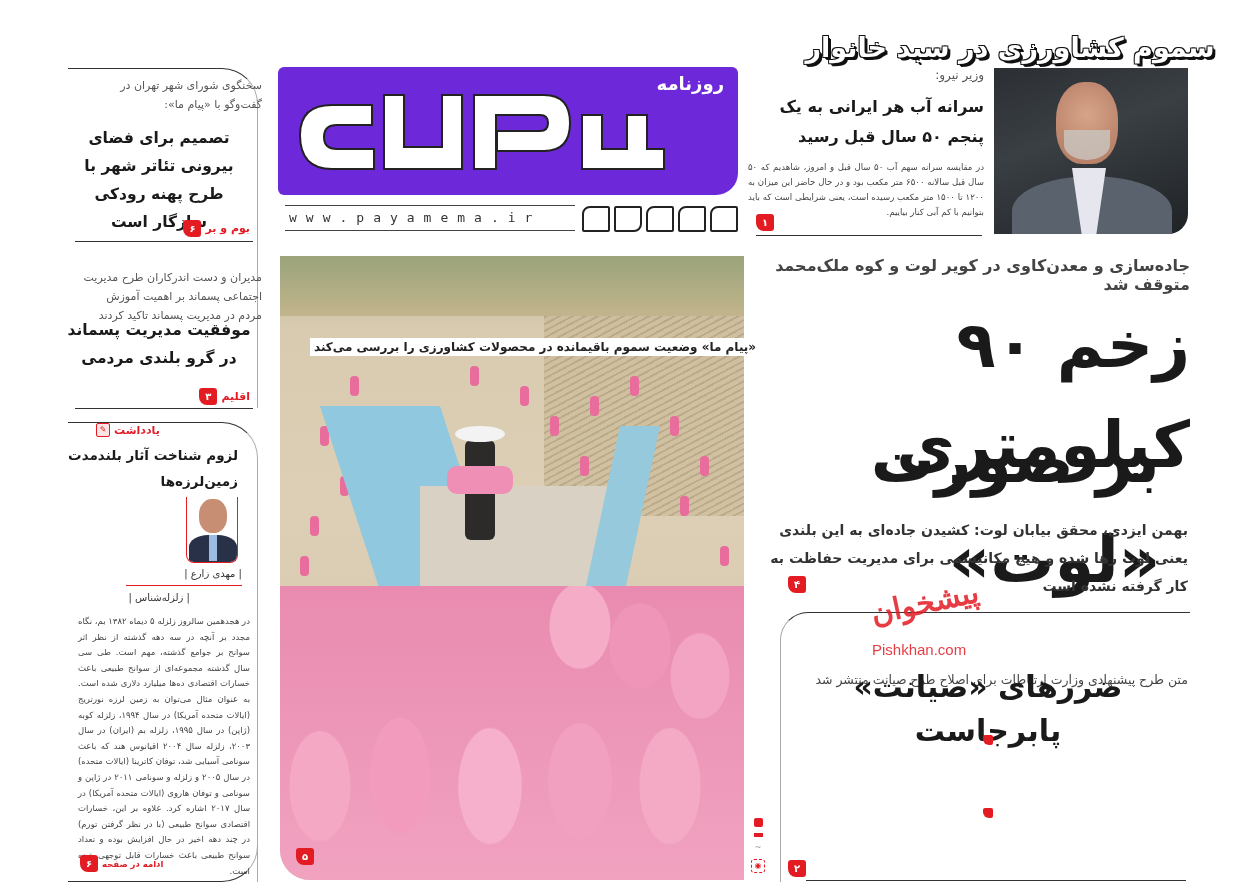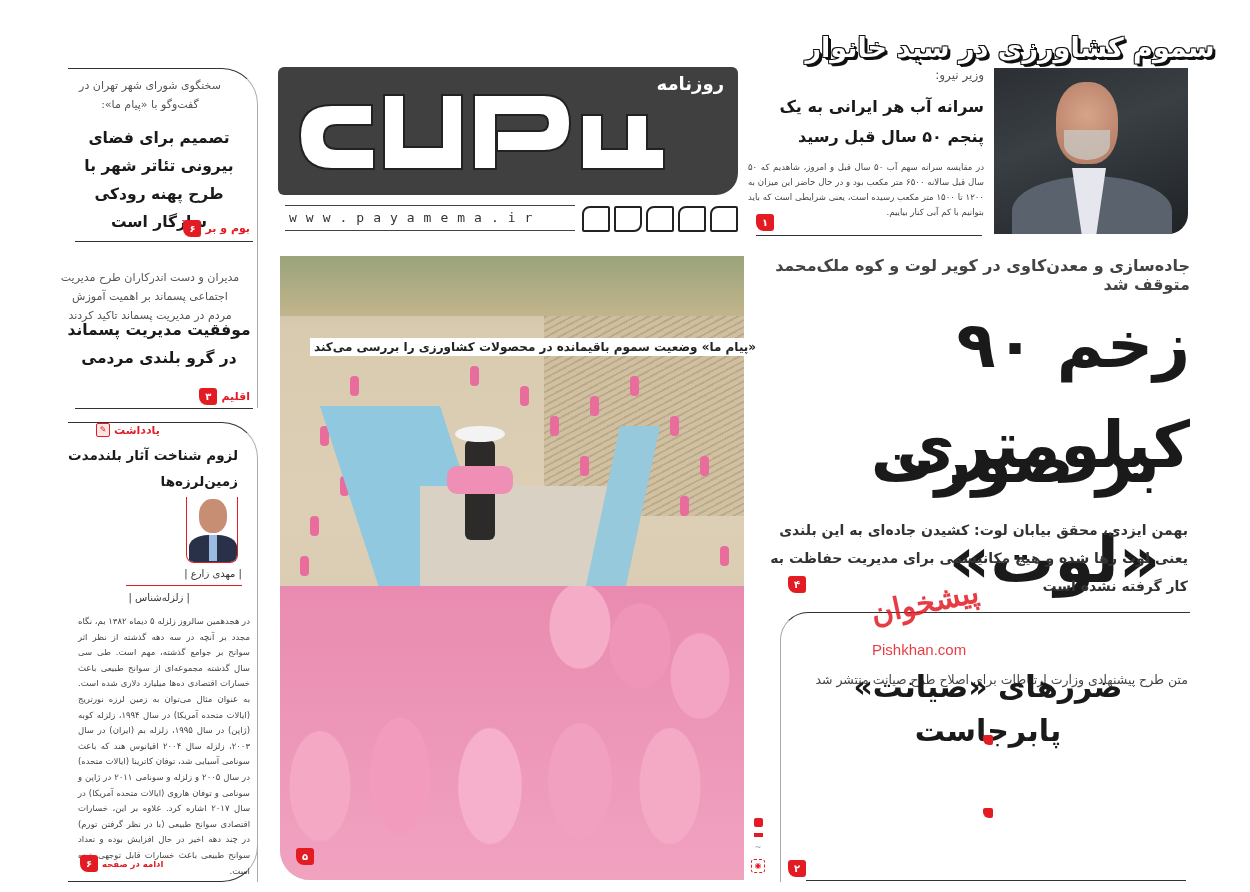--- a/index.html
+++ b/index.html
@@ -2,21 +2,21 @@
 <html><head>
 <meta charset="utf-8">
 <style>
   * { box-sizing: border-box; margin: 0; padding: 0; }
   html, body { width: 1250px; height: 892px; background: #ffffff; overflow: hidden; }
   body { position: relative; font-family: "DejaVu Sans", sans-serif; color: #1a1a1a; direction: rtl; }
 
   .abs { position: absolute; }
 
   
-  .masthead { left: 278px; top: 67px; width: 460px; height: 128px; background: #404040; border-radius: 6px 6px 22px 6px; overflow: hidden; }
+  .masthead { left: 278px; top: 67px; width: 460px; height: 128px; background: #6d28d9; border-radius: 6px 6px 22px 6px; overflow: hidden; }
   .mast-logo { position: absolute; left: 14px; top: 8px; width: 380px; height: 100px; }
   .mast-rooz { position: absolute; right: 14px; top: 6px; color: #fff; font-size: 18px; font-weight: bold; }
   .mast-info { position: absolute; left: 8px; right: 8px; bottom: 4px; color: #fff; font-size: 9.5px; text-align: center; white-space: nowrap; word-spacing: 2px; }
   .mast-web { left: 285px; top: 205px; width: 290px; height: 26px; border-top: 1px solid #444; border-bottom: 1px solid #444; direction: ltr; font-family: "DejaVu Sans Mono", monospace; font-size: 13px; letter-spacing: 9px; color: #333; line-height: 24px; padding-left: 4px; }
   .mast-boxes { left: 582px; top: 206px; width: 156px; height: 26px; display: flex; gap: 4px; direction: ltr; }
   .mast-boxes span { flex: 1; border: 2px solid #222; border-radius: 8px 2px 2px 2px; }
   .mast-boxes span:nth-child(2) { border-radius: 2px 2px 8px 2px; }
   .mast-boxes span:nth-child(3) { border-radius: 8px 2px 2px 2px; }
 
   
@@ -83,21 +83,21 @@
 
   
   .side-icons { left: 750px; top: 818px; width: 16px; display: flex; flex-direction: column; align-items: center; gap: 6px; }
   .side-icons .r1 { width: 9px; height: 9px; background: #e31b23; border-radius: 2px; }
   .side-icons .r2 { width: 9px; height: 4px; background: #e31b23; }
   .side-icons .r3 { width: 12px; height: 10px; font-size: 8px; color: #999; text-align: center; line-height: 10px; }
   .side-icons .r4 { width: 14px; height: 14px; border: 1px dashed #e31b23; border-radius: 3px; color: #e31b23; font-size: 8px; text-align: center; line-height: 12px; }
 
   
   .lbox1 { left: 68px; top: 68px; width: 190px; height: 340px; border-top: 1.5px solid #333; border-right: 1.5px solid #aaa; border-radius: 0 36px 0 0; }
-  .l-kicker { left: 60px; width: 180px; font-size: 11px; line-height: 19px; color: #555; text-align: center; }
+  .l-kicker { left: 82px; width: 180px; font-size: 11px; line-height: 19px; color: #555; }
   .l-title { left: 66px; width: 186px; font-size: 15.5px; font-weight: bold; line-height: 28px; text-align: center; color: #1a1a1a; }
   .l-section { font-size: 11px; font-weight: bold; color: #e31b23; display: flex; align-items: center; gap: 4px; }
   .l-rule { left: 75px; width: 178px; border-top: 1.5px solid #333; }
 
   .lbox2 { left: 68px; top: 422px; width: 190px; height: 460px; border-top: 1.5px solid #333; border-right: 1.5px solid #aaa; border-radius: 0 36px 0 0; }
   .lbox2-bottom { left: 68px; top: 840px; width: 190px; height: 42px; border-bottom: 1.5px solid #333; border-right: 1.5px solid #aaa; border-radius: 0 0 36px 0; }
   .note-label { left: 92px; top: 423px; font-size: 11px; font-weight: bold; color: #e31b23; display: flex; align-items: center; gap: 4px; background: #fff; padding: 0 4px; }
   .note-icon { width: 14px; height: 14px; border: 1px solid #e31b23; border-radius: 2px; background: #fde5e6; font-size: 8px; color: #e31b23; text-align: center; line-height: 12px; }
   .note-title { right: 1012px; top: 442px; width: 170px; font-size: 13.5px; font-weight: bold; line-height: 26px; text-align: right; }
   .author-photo { left: 186px; top: 497px; width: 52px; height: 66px; border-bottom: 1.5px solid #e31b23; border-left: 1.5px solid #e31b23; border-right: 1.5px solid #e31b23; border-radius: 0 0 8px 8px; overflow: hidden; background: #fff; }

